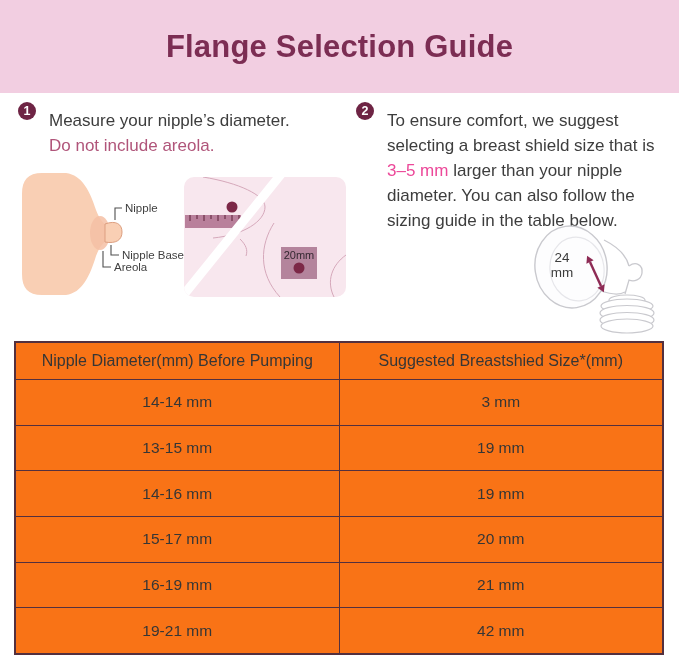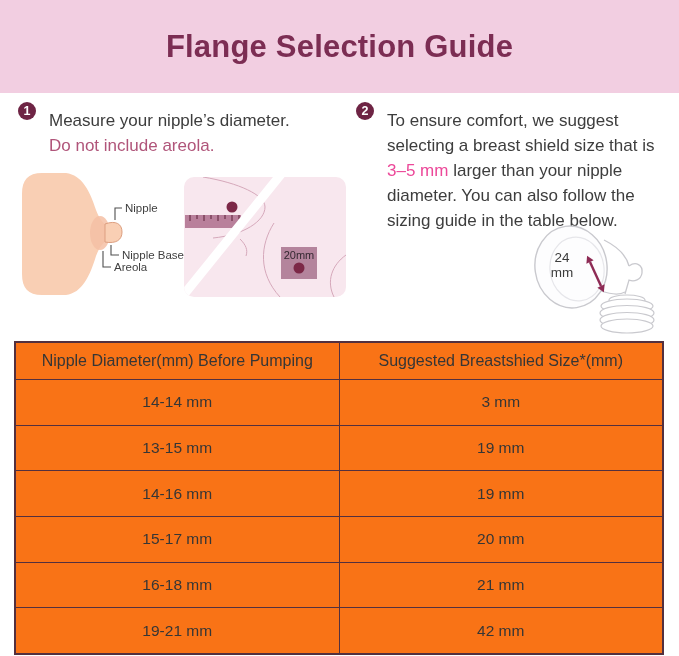--- a/index.html
+++ b/index.html
@@ -161,21 +161,21 @@
         </tr>
         <tr>
           <td>14-16 mm</td>
           <td>19 mm</td>
         </tr>
         <tr>
           <td>15-17 mm</td>
           <td>20 mm</td>
         </tr>
         <tr>
-          <td>16-18 mm</td>
+          <td>16-19 mm</td>
           <td>21 mm</td>
         </tr>
         <tr>
           <td>19-21 mm</td>
           <td>42 mm</td>
         </tr>
       </tbody>
   </table>
 
 </div>

